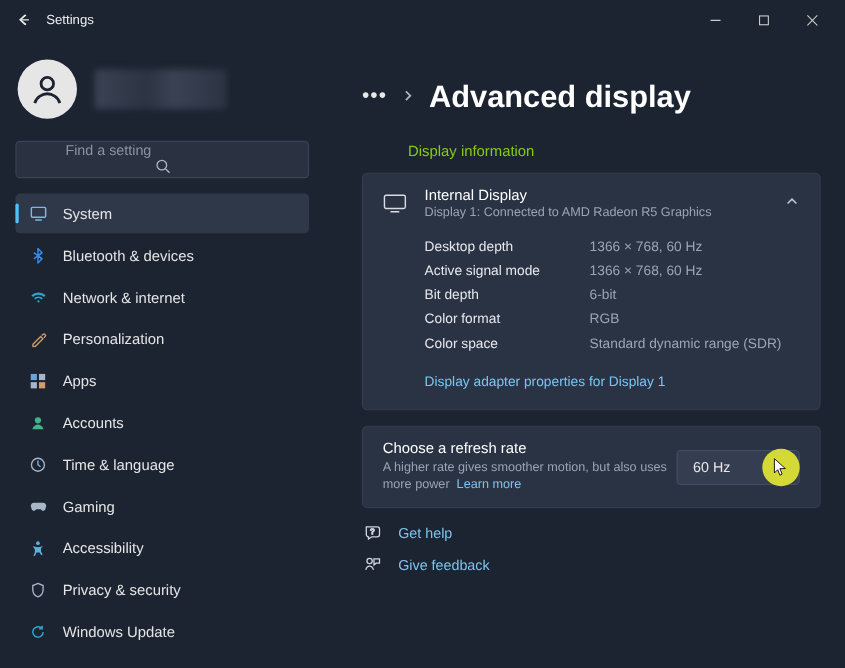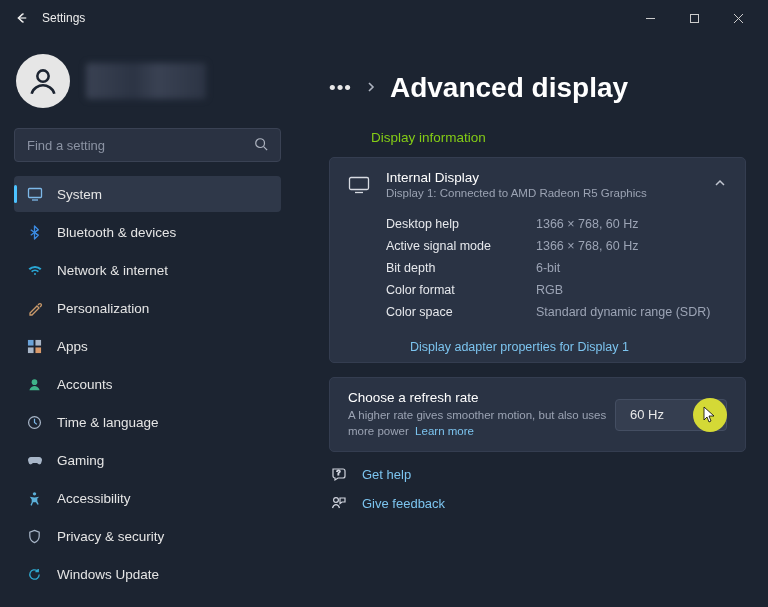--- a/index.html
+++ b/index.html
@@ -39,20 +39,21 @@
   }
   .search {
     background: #2a3242;
     border: 1px solid #3a4254;
     border-radius: 4px;
     height: 34px;
     display:flex; align-items:center;
     padding: 0 12px;
     color: #9aa2b1;
     margin-bottom: 14px;
+    flex-direction: column;
   }
   .search input {
     flex:1; background:transparent; border:none; outline:none;
     color:#c7cbd3; font-size:13px;
   }
   .search input::placeholder { color:#8b93a3; }
   .nav { display:flex; flex-direction:column; gap: 2px; }
   .nav-item {
     display:flex; align-items:center; gap: 14px;
     height: 36px; padding: 0 10px 0 12px;
@@ -88,21 +89,21 @@
   }
   .monitor-icon { width:22px; height:18px; }
   .card-head-text { flex:1; }
   .card-head-title { font-size: 13.5px; color:#fff; }
   .card-head-sub { font-size: 11.5px; color:#9ba3b3; margin-top:2px; }
   .expand-icon { color:#c0c5d0; }
   .info-rows { padding: 2px 4px 8px 56px; }
   .info-row { display:flex; padding: 4px 0; font-size: 12.5px; }
   .info-label { width: 150px; color:#e6e8ec; }
   .info-val { color:#9ca4b5; }
-  .link-row { padding: 8px 0 8px 56px; margin-left: 24px; }
+  .link-row { padding: 8px 0 18px 56px; }
   .link { color:#7cc4ef; font-size: 12.5px; cursor:pointer; }
   .refresh-card { padding: 12px 18px; display:flex; align-items:center; gap:0; position:relative;}
   .refresh-text { flex:1; }
   .refresh-title { font-size: 13.5px; color:#fff; margin-bottom:3px; }
   .refresh-sub { font-size: 11.5px; color:#9ba3b3; line-height:1.35; }
   .refresh-sub .link { font-size: 11.5px; }
   .dropdown {
     background:#353e50; border:1px solid #444e62;
     border-radius:4px; height: 32px;
     display:flex; align-items:center;
@@ -311,21 +312,21 @@
         </div>
         <span class="expand-icon">
           <svg width="14" height="14" viewBox="0 0 14 14" fill="none" stroke="#c0c5d0" stroke-width="1.5">
               <path d="M3 9l4-4 4 4"></path>
             </svg>
         </span>
       </div>
 
       <div class="info-rows">
         <div class="info-row">
-          <span class="info-label">Desktop help</span>
+          <span class="info-label">Desktop depth</span>
           <span class="info-val">1366 × 768, 60 Hz</span>
         </div>
         <div class="info-row">
           <span class="info-label">Active signal mode</span>
           <span class="info-val">1366 × 768, 60 Hz</span>
         </div>
         <div class="info-row">
           <span class="info-label">Bit depth</span>
           <span class="info-val">6-bit</span>
         </div>

